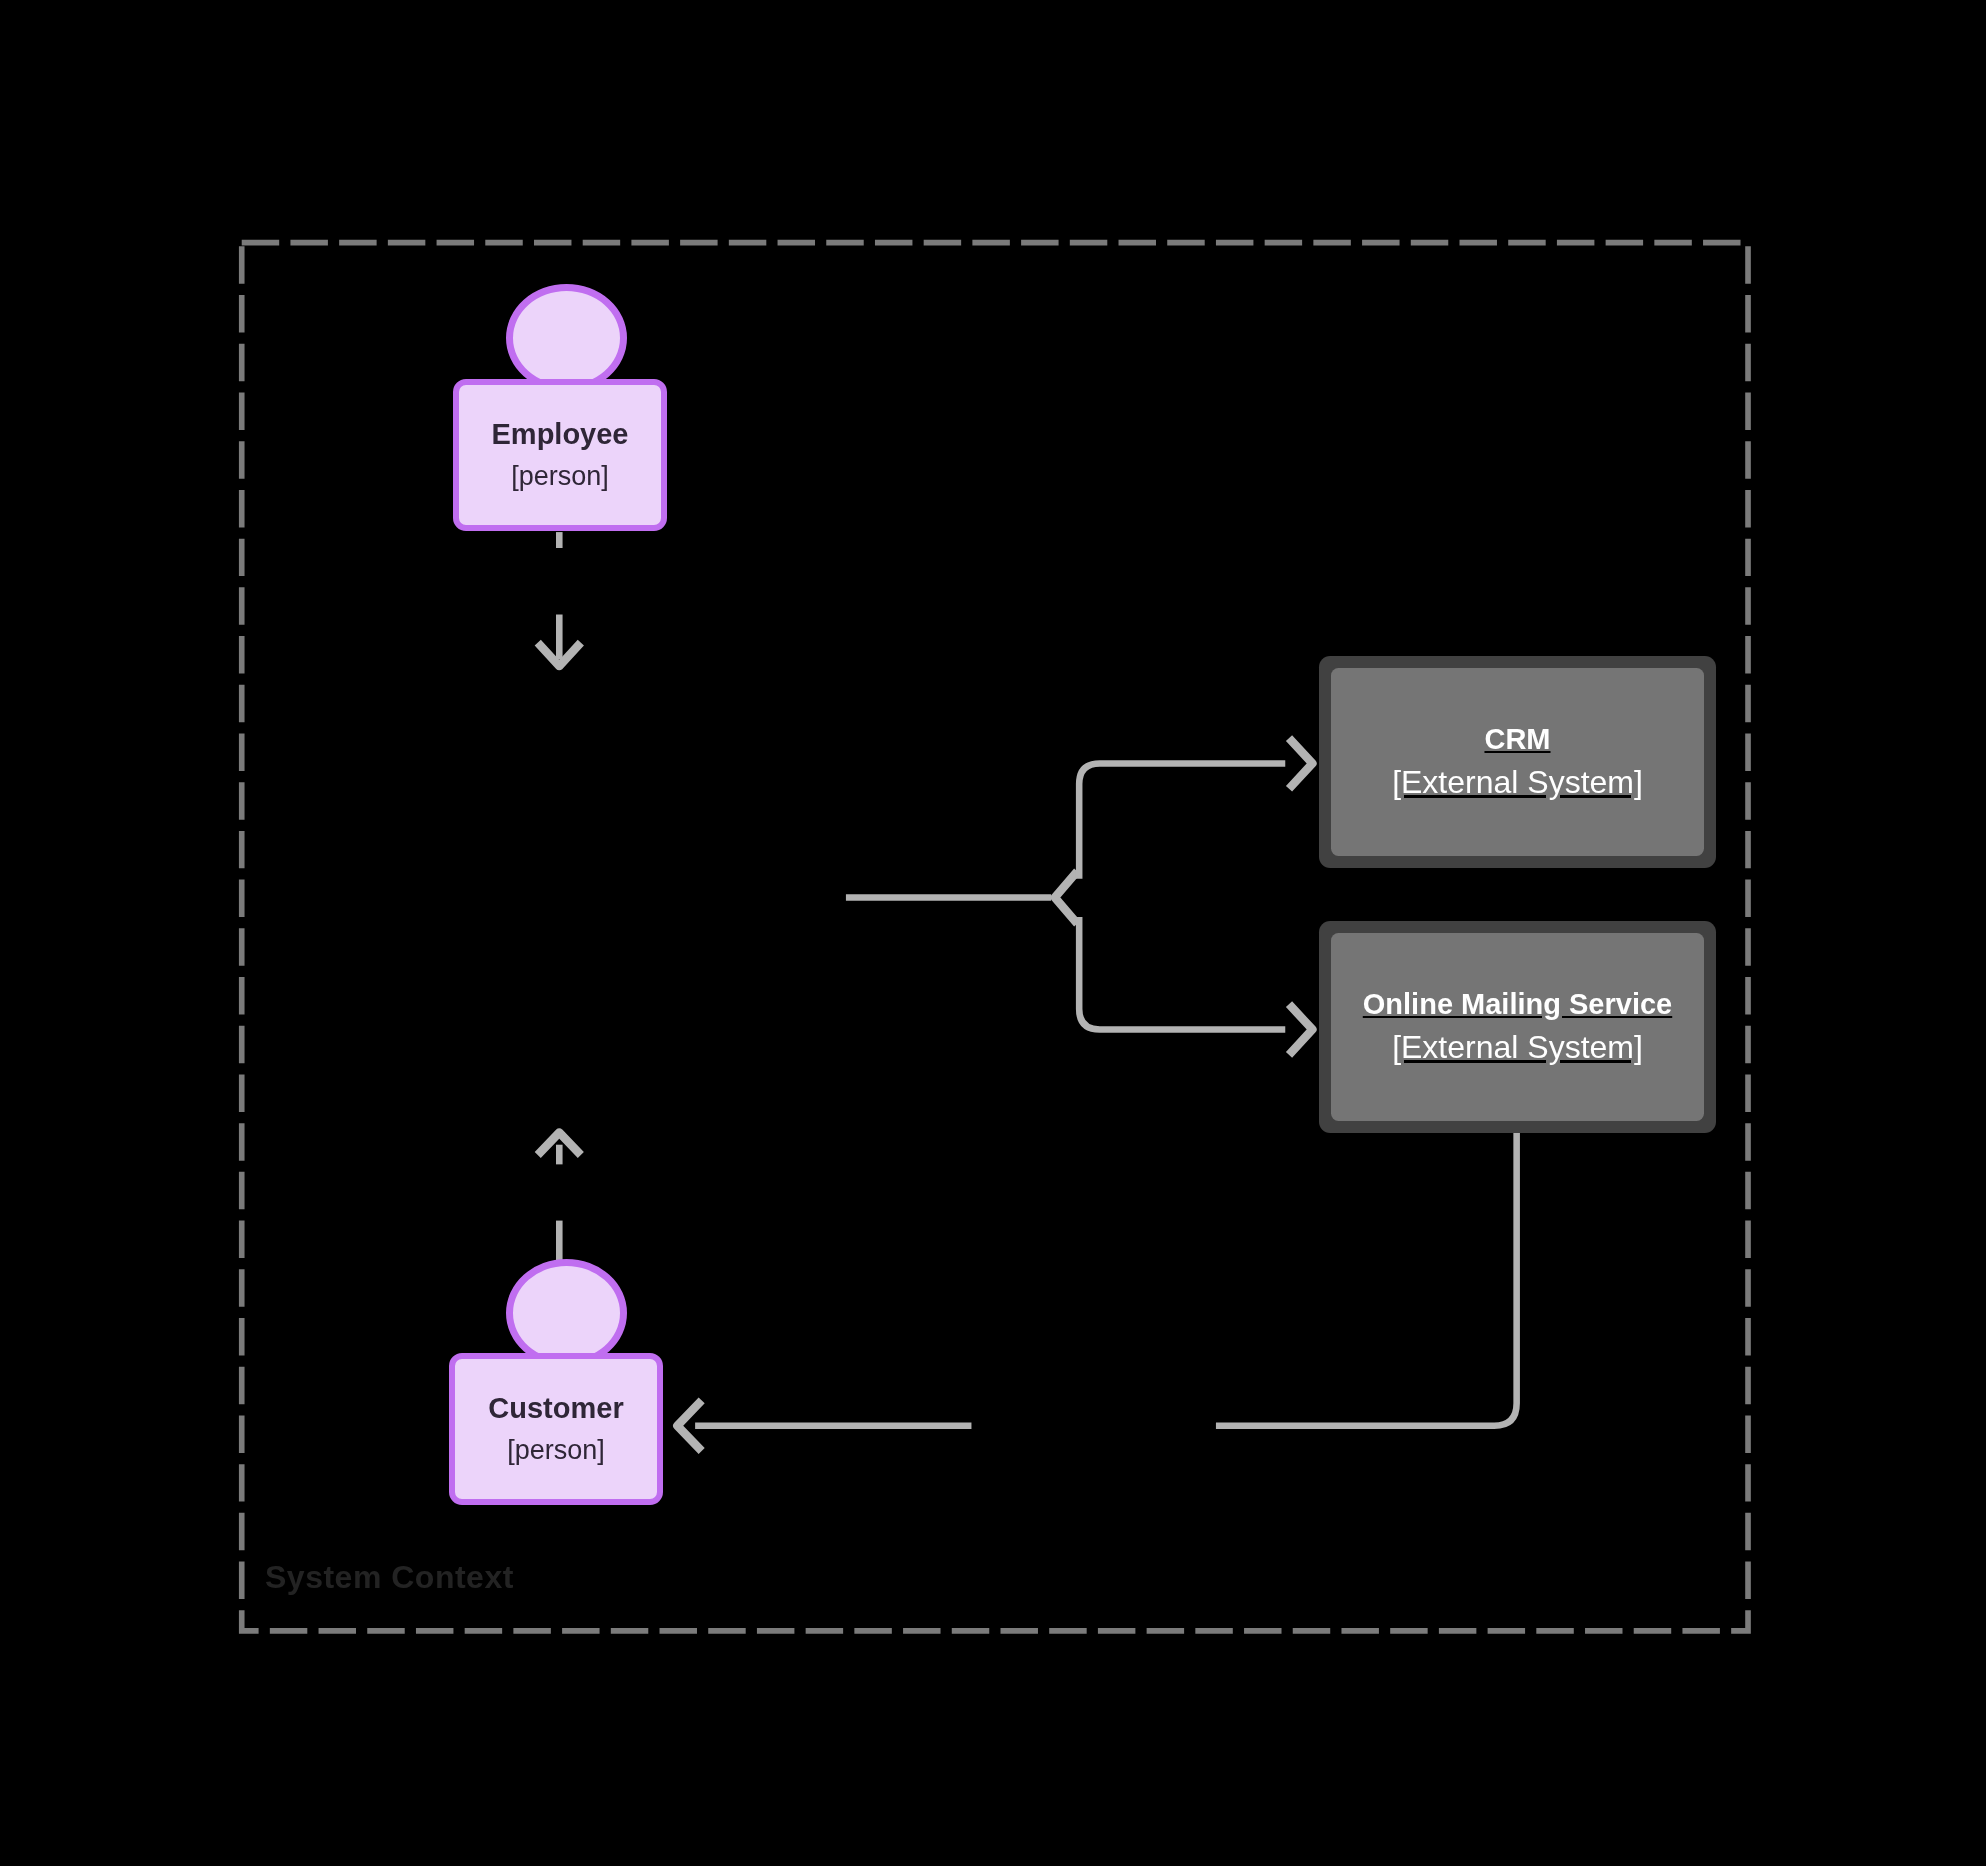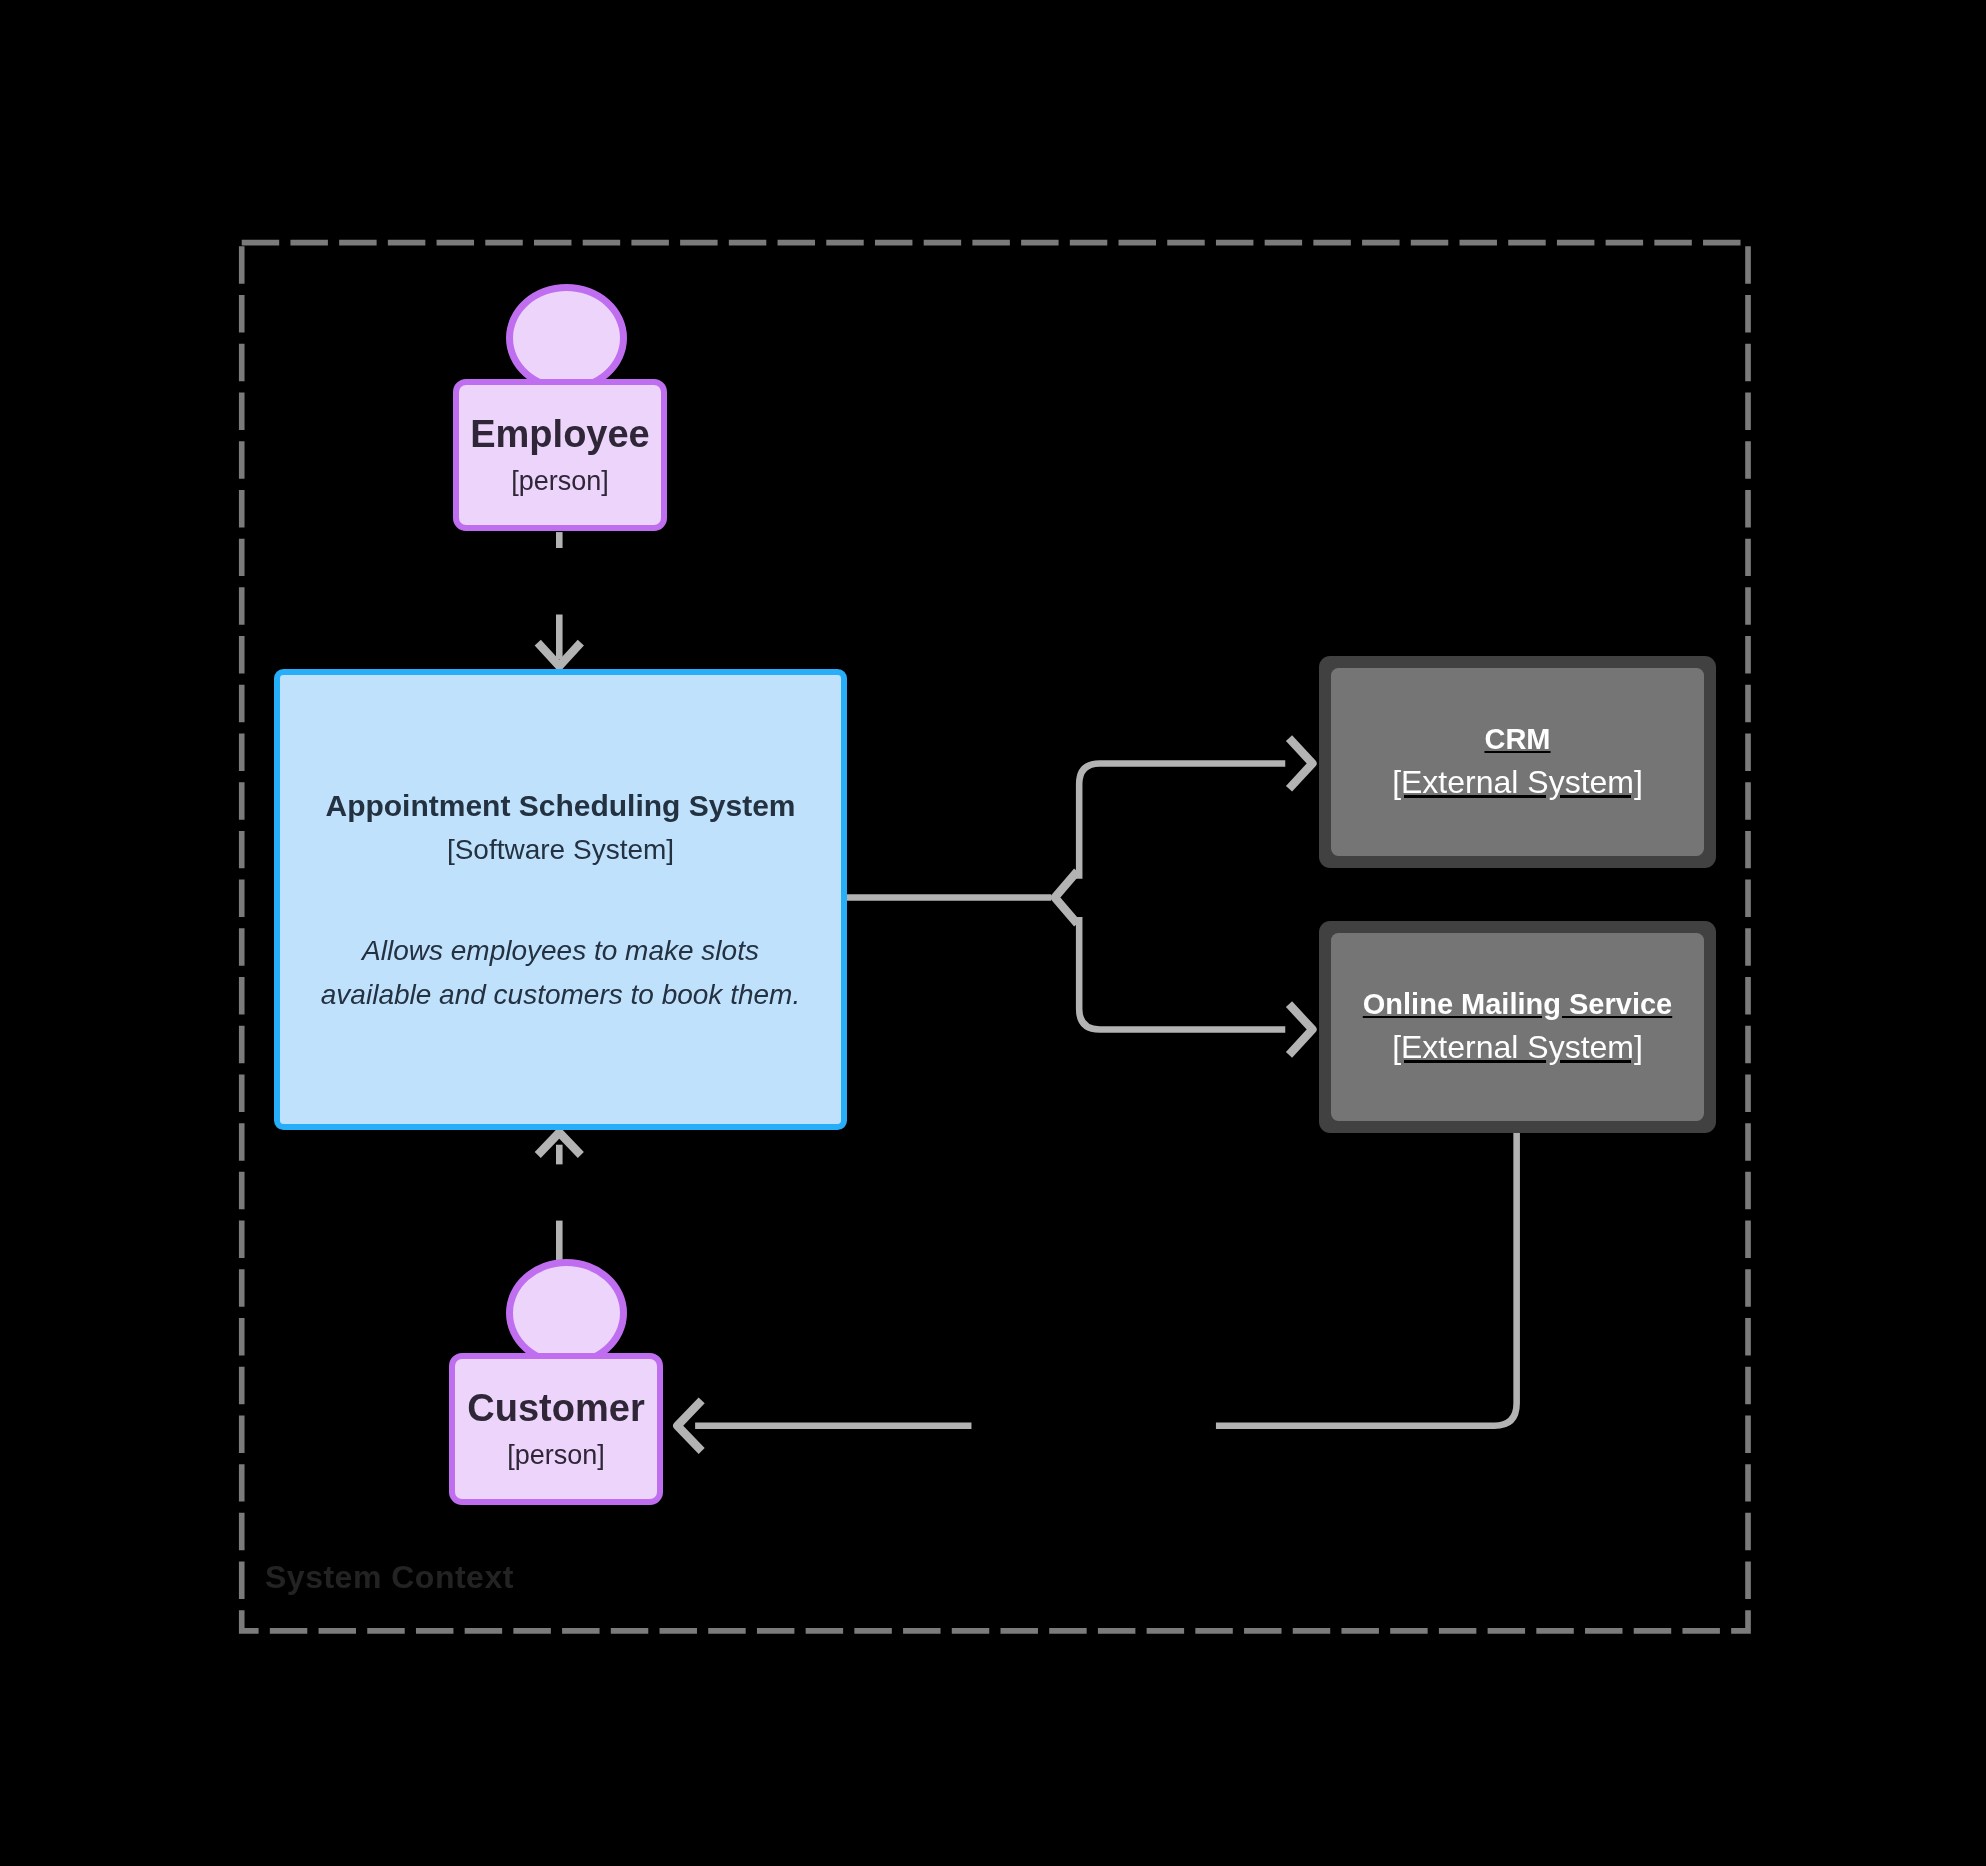--- a/index.html
+++ b/index.html
@@ -67,21 +67,21 @@
     box-sizing: border-box;
     z-index: 2;
     display: flex;
     flex-direction: column;
     align-items: center;
     justify-content: center;
     gap: 9.4px;
   }
   .person-box .node-name {
     color: #2f2637;
-    font-size: 38px;
+    font-size: 29px;
     font-weight: bold;
   }
   .person-box .node-type {
     color: #2f2637;
     font-size: 27px;
   }
   #employee-head { left: 506px; top: 284px; }
   #employee-box  { left: 453px; top: 379px; }
   #customer-head { left: 506px; top: 1259px; }
   #customer-box  { left: 449px; top: 1353px; }
@@ -203,25 +203,20 @@
   </svg>
 
   <div class="boundary-label">System Context</div>
 
   <div class="person-head" id="employee-head"></div>
   <div class="person-box" id="employee-box">
     <div class="node-name">Employee</div>
     <div class="node-type">[person]</div>
   </div>
 
-  <div class="system-box">
-    <div class="node-name">Appointment Scheduling System</div>
-    <div class="node-type">[Software System]</div>
-    <div class="node-desc">Allows employees to make slots available and customers to book them.</div>
-  </div>
 
   <div class="external-box" id="crm-box">
     <div class="external-inner">
       <div class="node-name">CRM</div>
       <div class="node-type">[External System]</div>
     </div>
   </div>
 
   <div class="external-box" id="mailing-box">
     <div class="external-inner">

